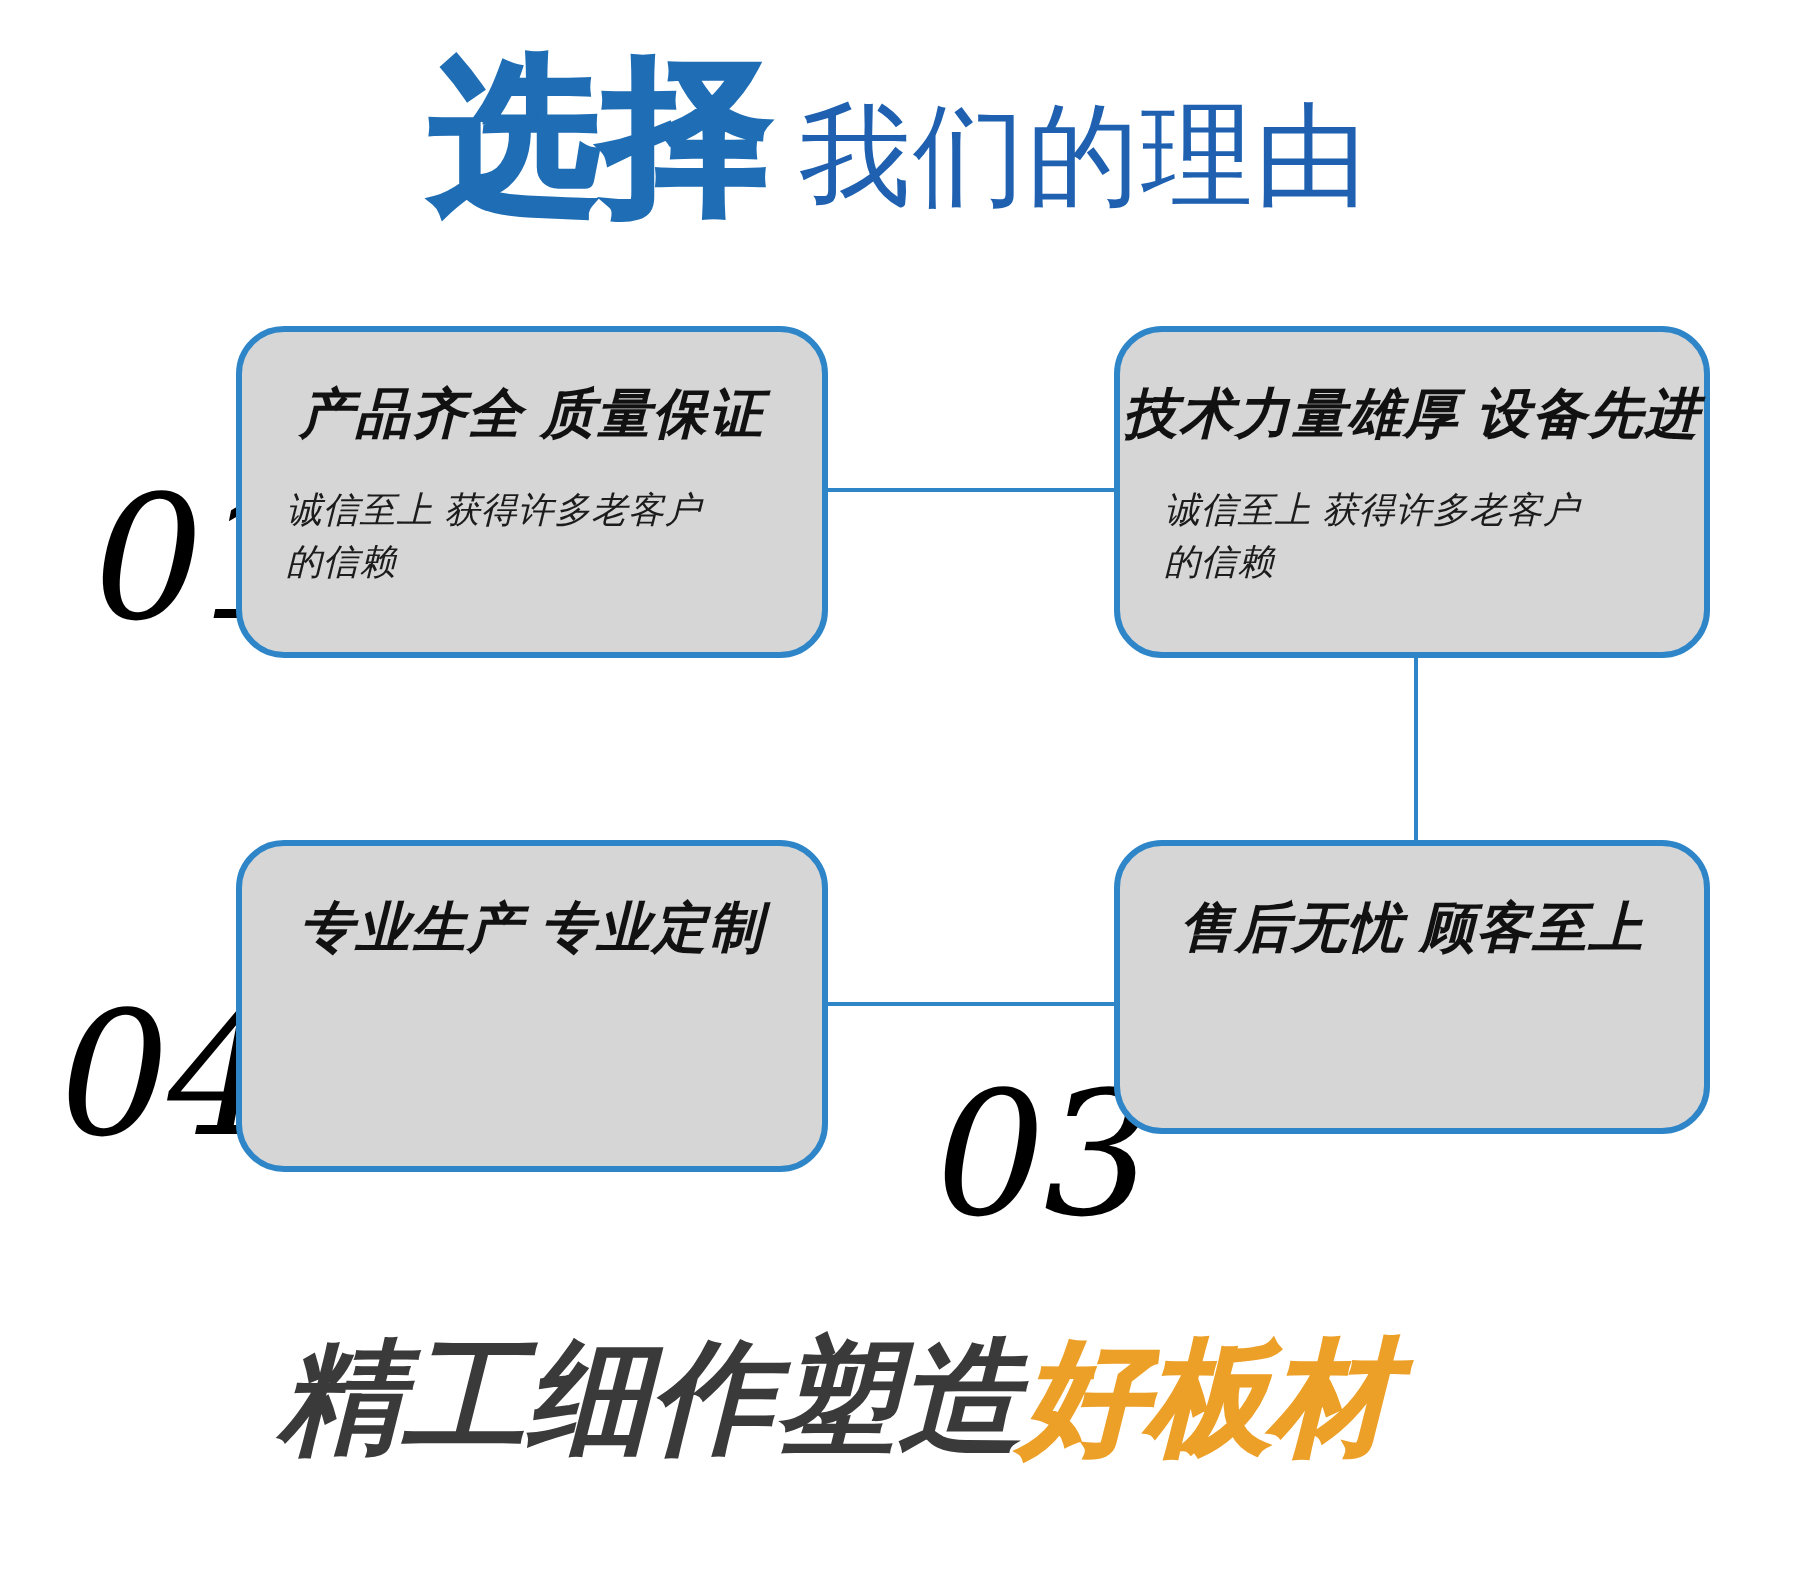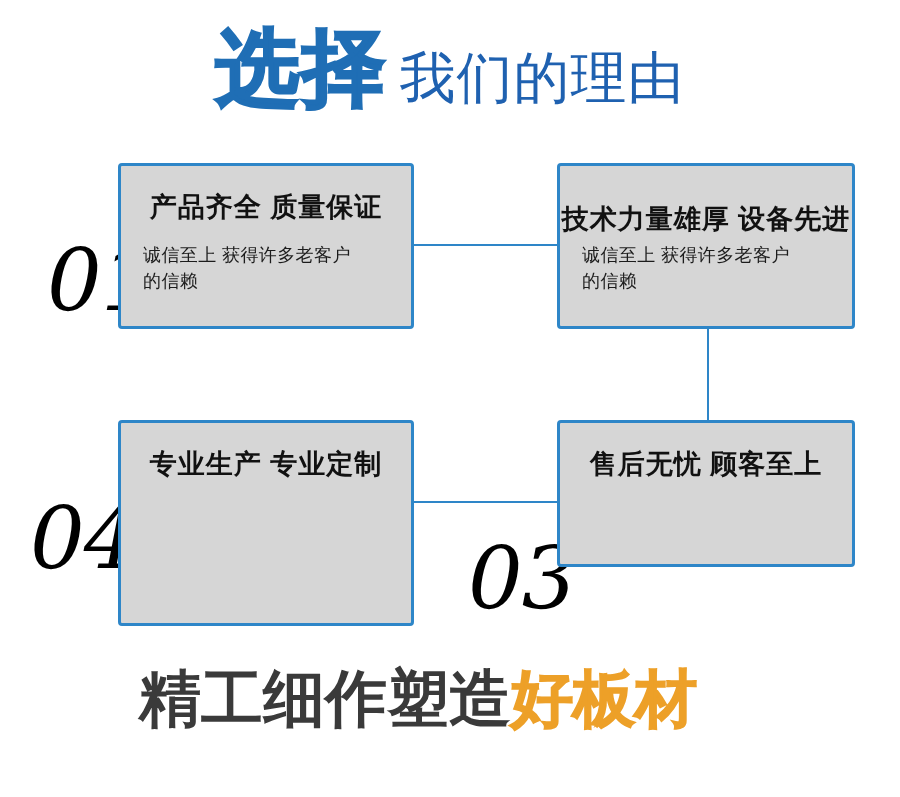--- a/index.html
+++ b/index.html
@@ -73,26 +73,27 @@
     width: 150px;
     height: 2px;
   }
 
   
   .card {
     position: absolute;
     box-sizing: border-box;
     background: #d6d6d6;
     border: 3px solid #2e86c8;
-    border-radius: 4px;
+    border-radius: 24px;
     padding: 0;
+    font-style: italic;
   }
   .card-01 { left: 118px; top: 163px; width: 296px; height: 166px; }
   .card-02 { left: 557px; top: 163px; width: 298px; height: 166px; }
-  .card-04 { left: 118px; top: 420px; width: 296px; height: 206px; }
+  .card-04 { left: 118px; top: 420px; width: 296px; height: 166px; }
   .card-03 { left: 557px; top: 420px; width: 298px; height: 147px; }
 
   .card-inner {
     position: absolute;
     left: 0;
     top: 0;
     width: 100%;
     height: 100%;
   }
   .card-heading {
@@ -115,21 +116,21 @@
     width: 272px;
     font-size: 18px;
     font-weight: 400;
     color: #1c1c1c;
     line-height: 1.45;
     letter-spacing: 0.4px;
   }
   .card-body .line { display: block; white-space: nowrap; }
 
   
-  .card-02 .card-heading { left: -6px; width: calc(100% + 12px); margin-top: 12px; }
+  .card-02 .card-heading { left: -6px; width: calc(100% + 12px); }
   .card-03 .card-heading { left: 0; }
 
   
   .num {
     position: absolute;
     font-family: "DejaVu Serif", "Liberation Serif", serif;
     font-style: italic;
     font-weight: 400;
     font-size: 86px;
     color: #000000;
@@ -143,20 +144,21 @@
 
   
   .footer {
     position: absolute;
     left: 0;
     top: 668px;
     width: 836px;
     text-align: center;
     white-space: nowrap;
     line-height: 1;
+    font-style: italic;
   }
   .footer-dark {
     font-size: 62px;
     font-weight: bold;
     color: #3a3a3a;
     letter-spacing: 0px;
     font-family: "DejaVu Sans", "Liberation Sans", sans-serif;
   }
   .footer-accent {
     font-size: 62px;

